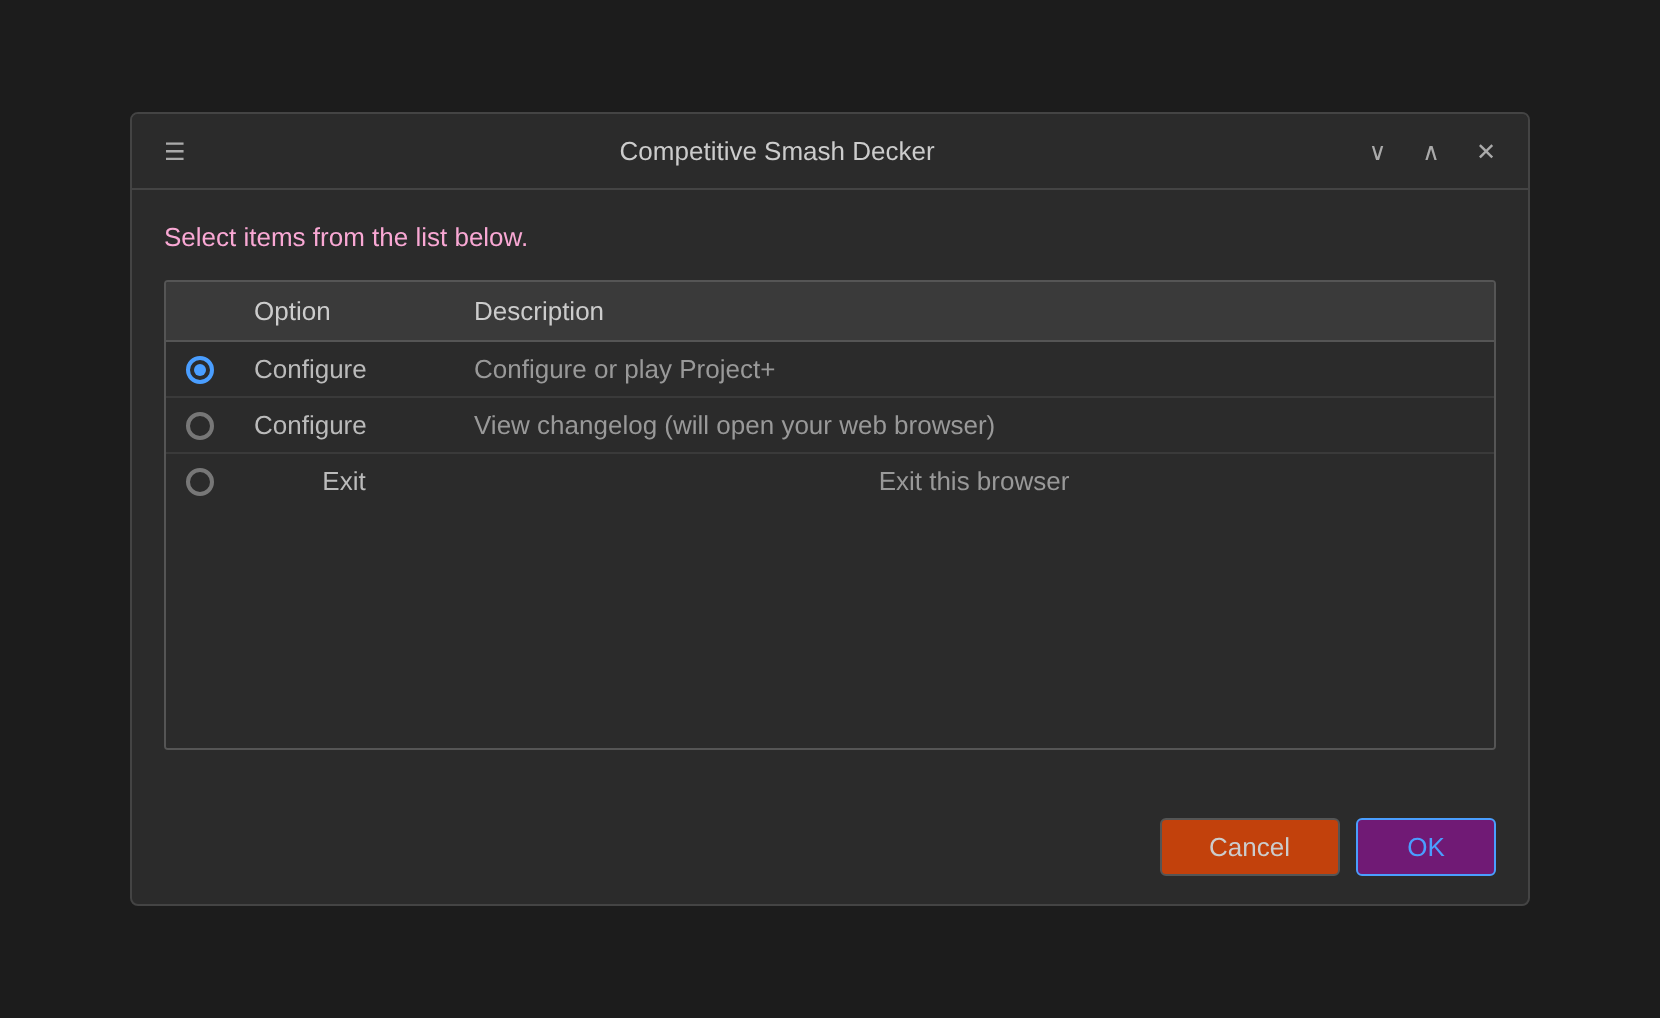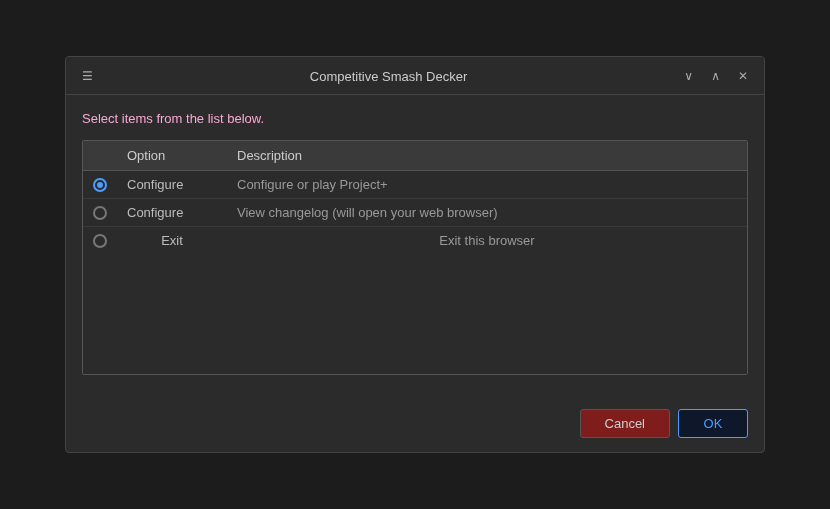--- a/index.html
+++ b/index.html
@@ -189,29 +189,29 @@
       gap: 8px;
       padding: 8px 16px 14px 16px;
     }
 
     .btn {
       padding: 6px 24px;
       font-size: 13px;
       border-radius: 3px;
       cursor: pointer;
       border: 1px solid #555;
-      background: #7f1d1d;
+      background: #c2410c;
       color: #ccc;
       min-width: 70px;
     }
 
     .btn-ok {
       border-color: #4a9eff;
       color: #4a9eff;
-      background: #0f172a;
+      background: #701a75;
     }
   </style>
 </head>
 <body>
 
 <div class="dialog-overlay">
   <div class="dialog">
 
     <div class="title-bar">
       <div class="title-bar-left">

